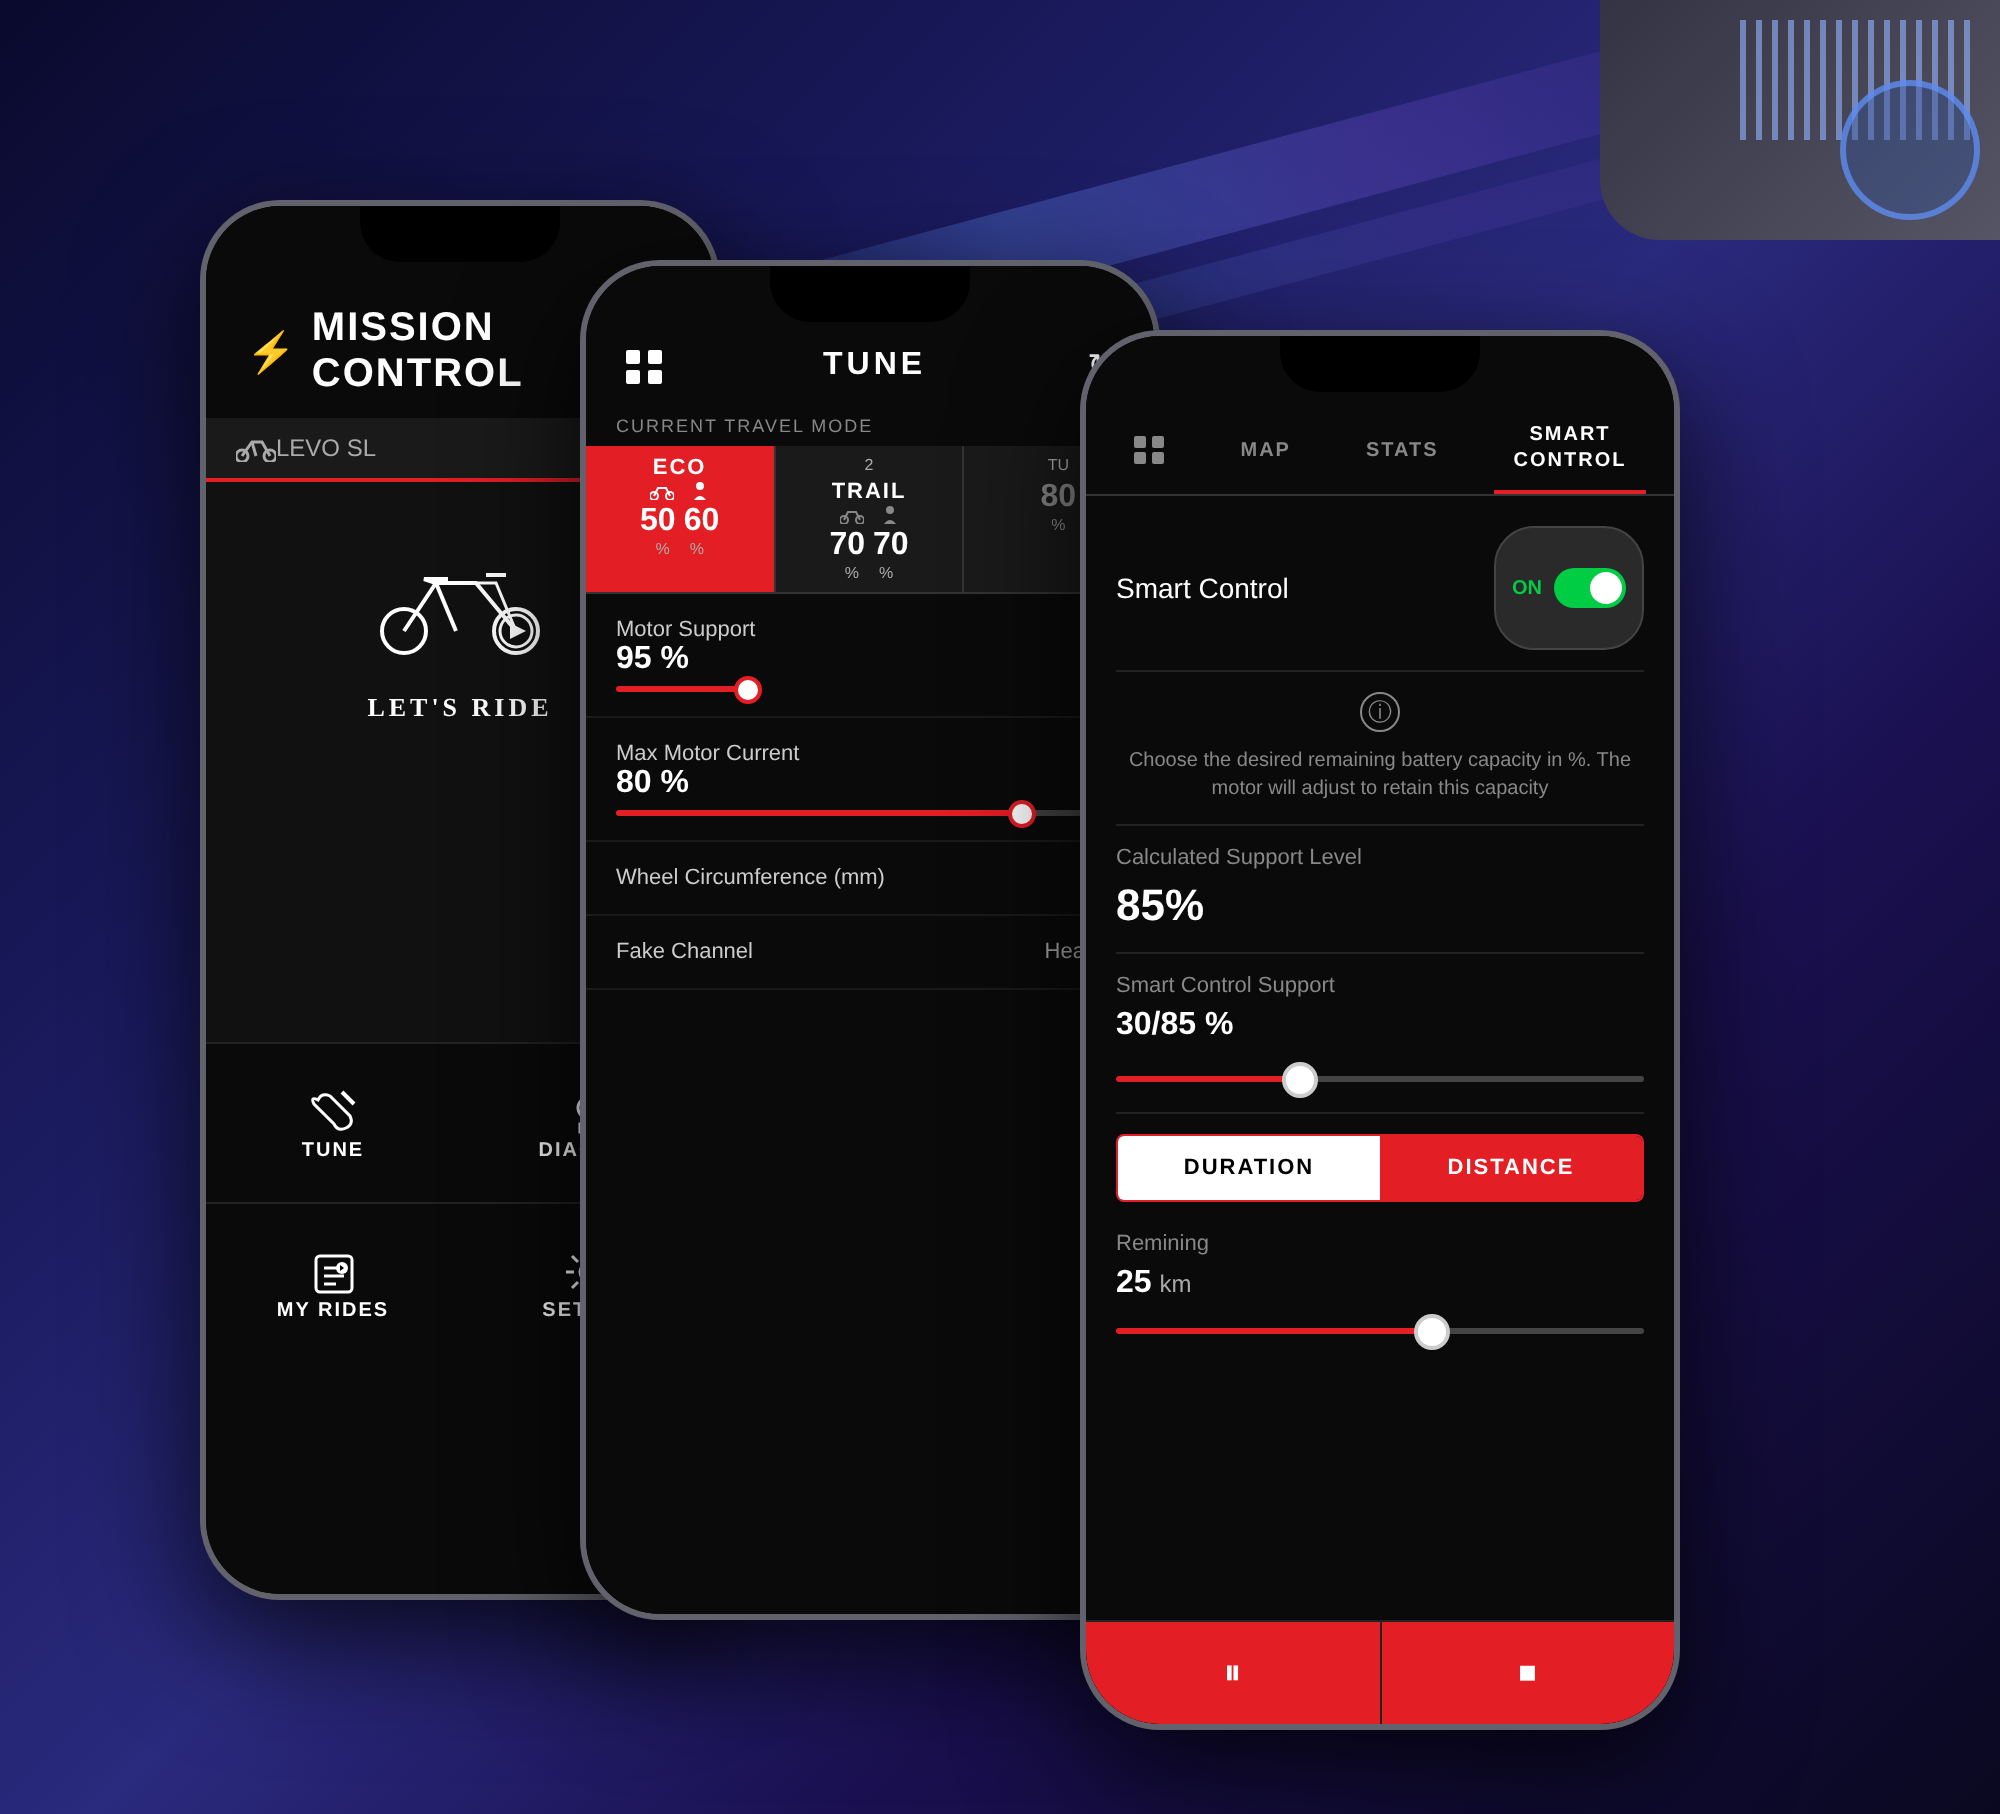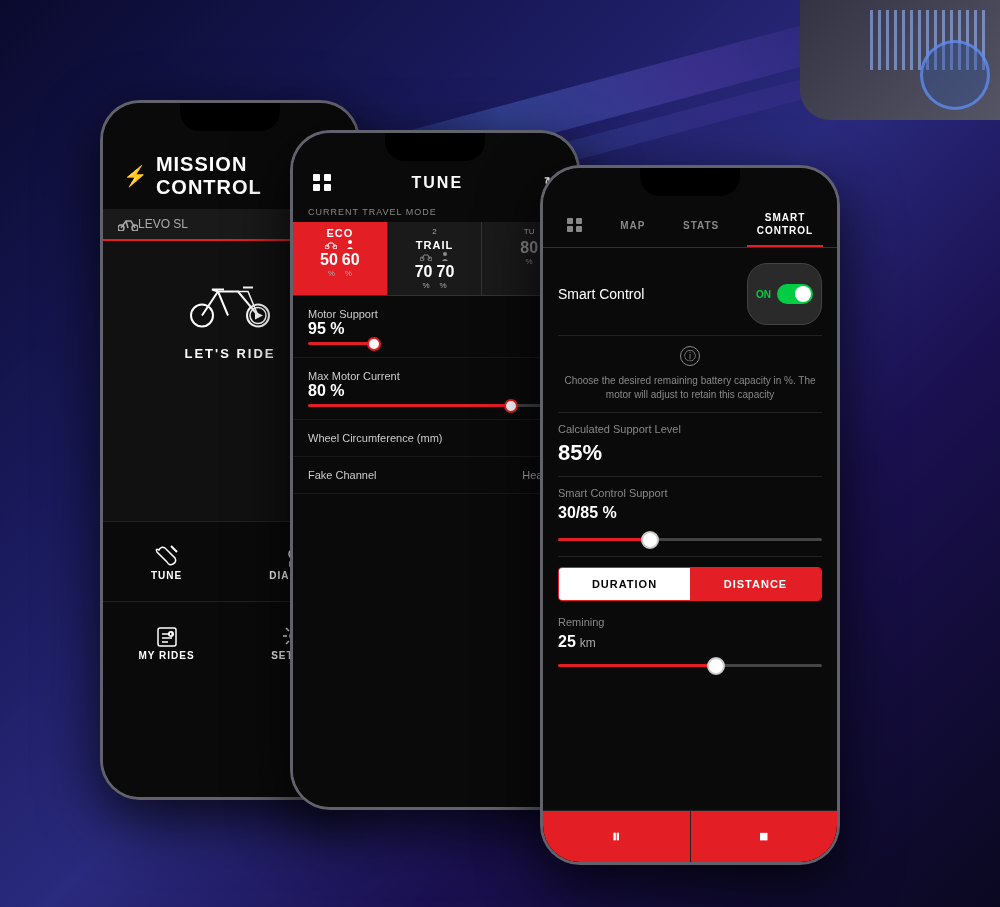--- a/index.html
+++ b/index.html
@@ -178,20 +178,21 @@
       width: 80px;
       height: 60px;
       margin-bottom: 10px;
     }
     .lets-ride {
       color: white;
       font-size: 13px;
       font-weight: 700;
       letter-spacing: 2px;
       margin-top: 5px;
+      font-family: Liberation Serif, serif;
     }
 
     .p1-nav {
       background: #0a0a0a;
       display: grid;
       grid-template-columns: 1fr 1fr;
       gap: 0;
     }
     .p1-nav-item {
       display: flex;

